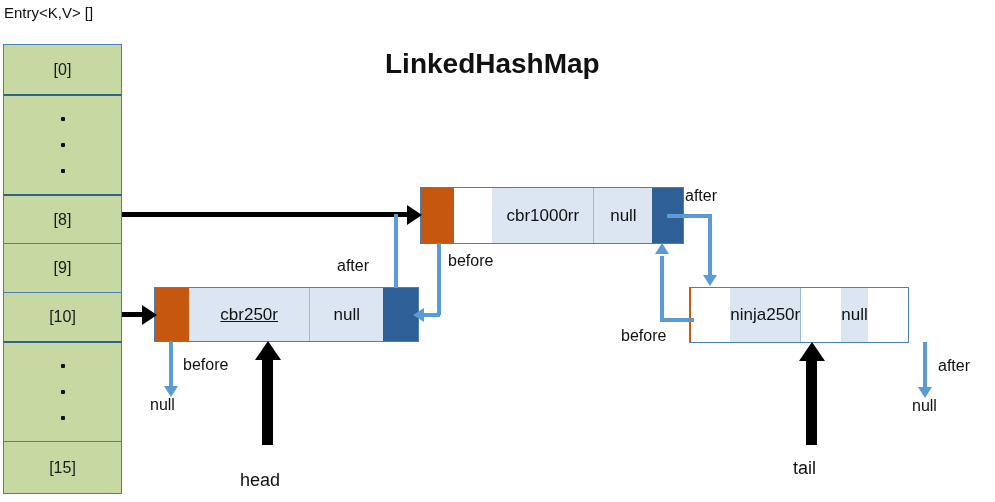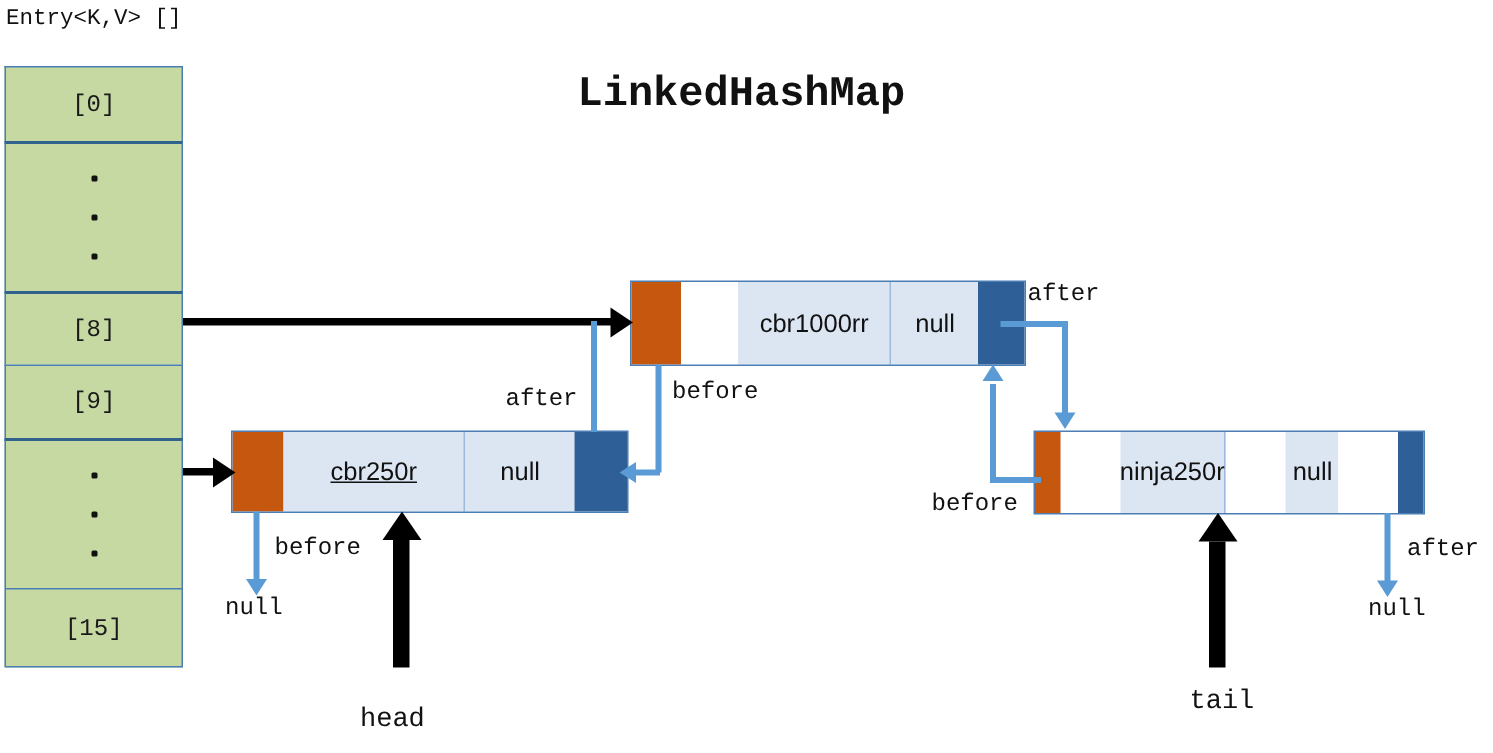--- a/index.html
+++ b/index.html
@@ -2,21 +2,21 @@
 <html><head>
 <meta charset="utf-8">
 <style>
   html,body{margin:0;padding:0;}
   body{
     width:995px;height:502px;background:#ffffff;
     font-family:"Liberation Sans", sans-serif;
     color:#000000;position:relative;overflow:hidden;
   }
   .canvas{position:absolute;left:0;top:0;width:995px;height:502px;}
-  .abs{position:absolute;font-family:Liberation Mono, monospace;}
+  .abs{position:absolute;}
 
   
   #array-label{left:4px;top:4px;font-size:15px;letter-spacing:0px;}
   #array-table{left:3px;top:44px;width:119px;}
   .array-cell{
     box-sizing:border-box;
     background:#C6D9A3;
     border:1px solid #4A7EB5;
     border-bottom:none;
     display:flex;align-items:center;justify-content:center;
@@ -87,20 +87,23 @@
       <span></span>
       <span></span>
       <span></span>
     </div>
     <div class="array-cell thick-top" style="height:49px;">
       <span>[8]</span>
     </div>
     <div class="array-cell" style="height:49px;">
       <span>[9]</span>
     </div>
+    <div class="array-cell" style="height:49px;">
+      <span>[10]</span>
+    </div>
     <div class="array-cell dots thick-top" style="height:100px;">
       <span></span>
       <span></span>
       <span></span>
     </div>
     <div class="array-cell" style="height:53px;">
       <span>[15]</span>
     </div>
   </div>
 
@@ -111,21 +114,21 @@
     <div class="seg-after" style="width:36px;"></div>
   </div>
 
   <div class="node" style="left:155px;top:288px;width:263px;height:53px;">
     <div class="seg-before" style="width:34px;"></div>
     <div class="seg-key" style="width:121px;text-decoration:underline;">cbr250r</div>
     <div class="seg-val" style="width:73px;">null</div>
     <div class="seg-after" style="width:35px;"></div>
   </div>
 
-  <div class="node" style="left:690px;top:288px;width:259px;height:54px;gap:40px;">
+  <div class="node" style="left:690px;top:288px;width:218px;height:54px;gap:40px;">
     <div class="seg-before" style="width:34px;"></div>
     <div class="seg-key" style="width:119px;">ninja250r</div>
     <div class="seg-val" style="width:72px;">null</div>
     <div class="seg-after" style="width:34px;"></div>
   </div>
 
   <div class="bk-h" style="left:122px;top:212px;width:287px;"></div>
   <div class="bk-arrow-right" style="left:407px;top:205px;"></div>
 
   <div class="bk-h" style="left:122px;top:312px;width:22px;"></div>

